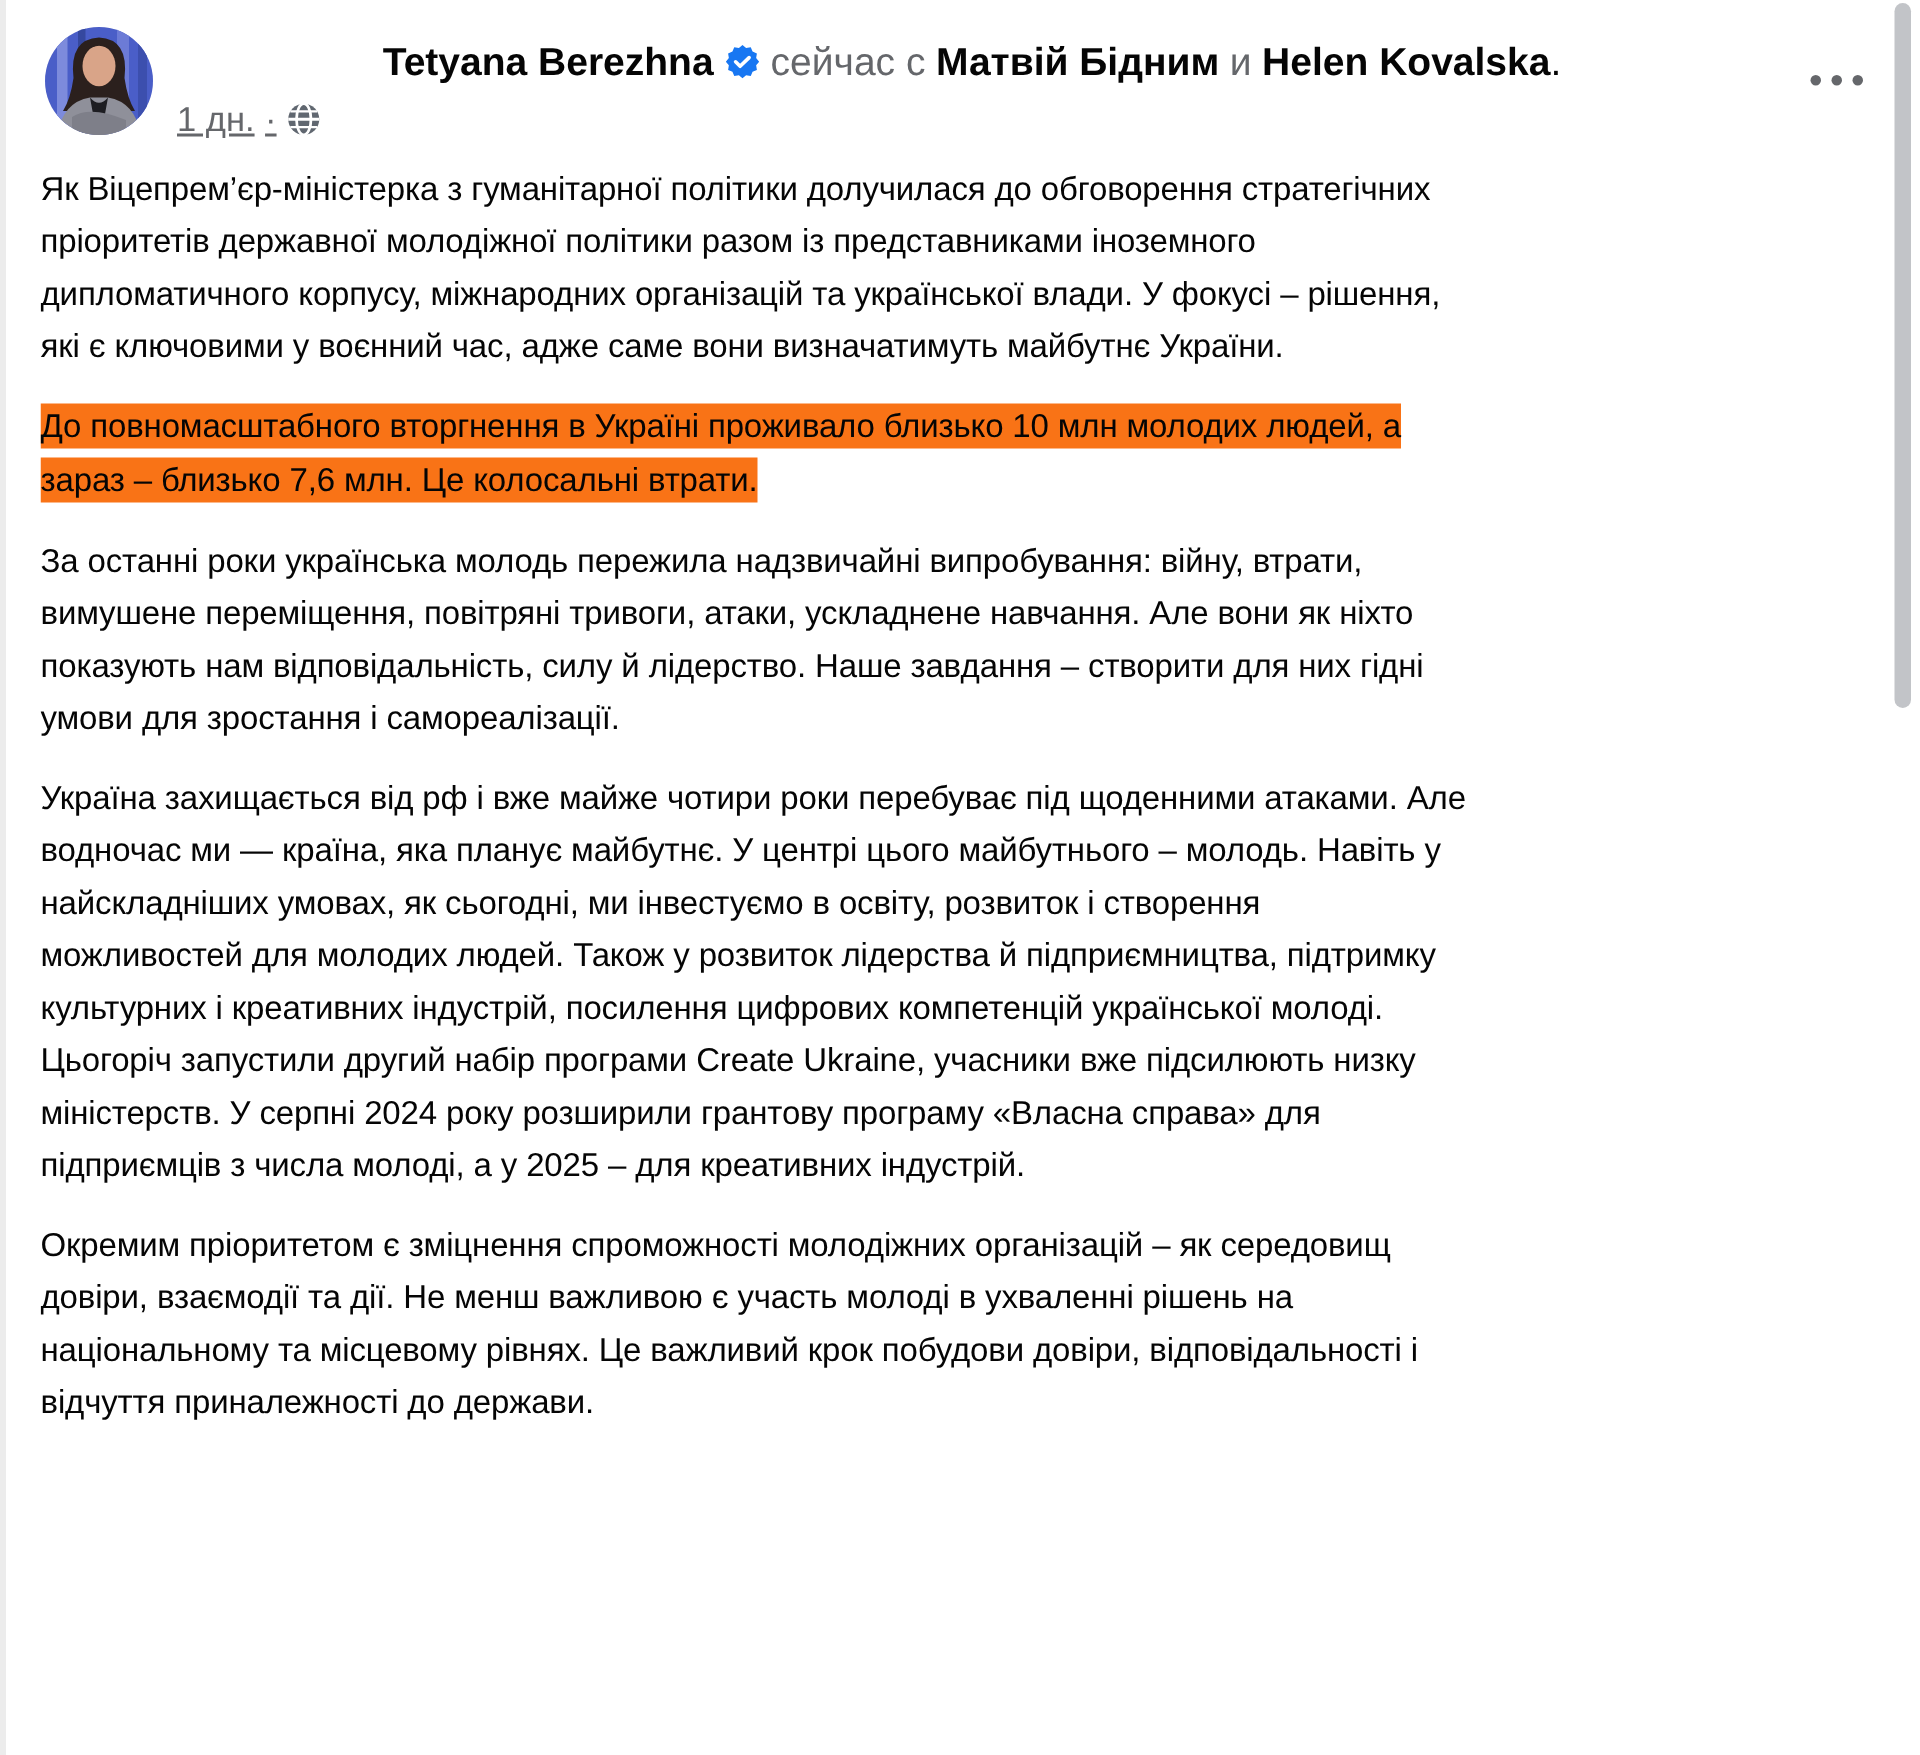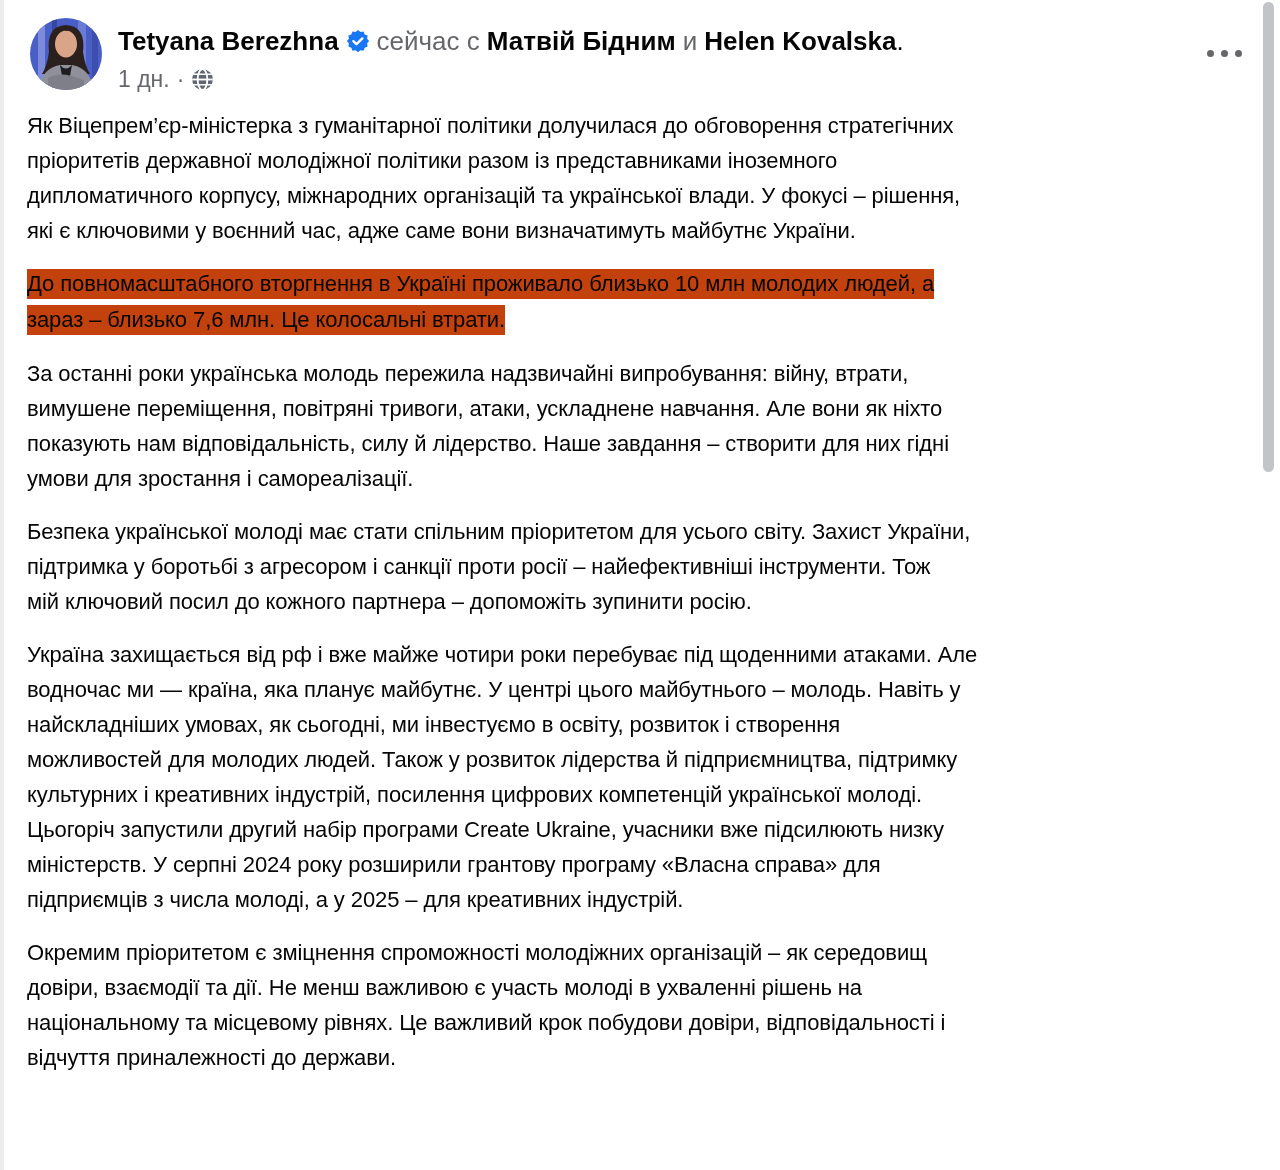--- a/index.html
+++ b/index.html
@@ -2,49 +2,49 @@
 <html><head>
 <meta charset="utf-8">
 <style>
   html,body{margin:0;padding:0;}
   body{
     width:1280px;height:1170px;background:#ffffff;position:relative;
     font-family:"Liberation Sans", sans-serif;color:#050505;overflow:hidden;
   }
   .left-edge{position:absolute;left:0;top:0;width:4px;height:1170px;background:#ececec;}
   
-  .header{position:absolute;left:0;top:0;width:1280px;height:96px;}
+  .header{position:absolute;left:0;top:0;width:1280px;height:96px;text-align:center;}
   .avatar{
     position:absolute;left:30px;top:18px;width:72px;height:72px;border-radius:50%;
     overflow:hidden;box-shadow:inset 0 0 0 1px rgba(0,0,0,.08);
   }
   .header-text{position:absolute;left:118px;top:25px;width:1060px;}
   .name-row{font-size:26px;line-height:33px;white-space:nowrap;}
   .name-row .bold{font-weight:700;color:#050505;}
   .name-row .gray{font-weight:400;color:#65676B;}
   .name-row .sep{margin:0 7px 0 7px;}
   .badge{display:inline-block;vertical-align:-3px;margin-left:7px;}
   .meta-row{margin-top:5px;display:flex;align-items:center;gap:7px;
-    font-size:23px;color:#65676B;line-height:26px;}
+    font-size:23px;color:#65676B;line-height:26px;text-decoration:underline;}
   .menu-btn{
     position:absolute;right:32px;top:44px;display:flex;gap:7px;align-items:center;
     padding:6px;cursor:pointer;
   }
   .menu-btn i{width:7px;height:7px;border-radius:50%;background:#65676B;display:block;}
   
   .post{
     position:absolute;left:27px;top:108px;width:1228px;overflow:hidden;
   }
   .post p{
     margin:0 0 18px 0;font-size:22px;line-height:35px;letter-spacing:-0.1px;
     white-space:pre;color:#050505;
   }
   .post p.hl-para{line-height:36px;}
   .hl{
-    background:#c2410c;padding:2px 0 3px 0;
+    background:#f97316;padding:2px 0 3px 0;
     -webkit-box-decoration-break:clone;box-decoration-break:clone;
   }
   
   .scrollbar-thumb{
     position:absolute;right:6px;top:2px;width:11px;height:470px;border-radius:6px;
     background:#c2c4c8;
   }
 </style>
 </head>
 <body>
@@ -101,23 +101,20 @@
   <p>Як Віцепрем’єр-міністерка з гуманітарної політики долучилася до обговорення стратегічних
 пріоритетів державної молодіжної політики разом із представниками іноземного
 дипломатичного корпусу, міжнародних організацій та української влади. У фокусі – рішення,
 які є ключовими у воєнний час, адже саме вони визначатимуть майбутнє України.</p>
   <p class="hl-para"><span class="hl">До повномасштабного вторгнення в Україні проживало близько 10 млн молодих людей, а
 зараз – близько 7,6 млн. Це колосальні втрати.</span></p>
   <p>За останні роки українська молодь пережила надзвичайні випробування: війну, втрати,
 вимушене переміщення, повітряні тривоги, атаки, ускладнене навчання. Але вони як ніхто
 показують нам відповідальність, силу й лідерство. Наше завдання – створити для них гідні
 умови для зростання і самореалізації.</p>
-  <p>Безпека української молоді має стати спільним пріоритетом для усього світу. Захист України,
-підтримка у боротьбі з агресором і санкції проти росії – найефективніші інструменти. Тож
-мій ключовий посил до кожного партнера – допоможіть зупинити росію.</p>
   <p>Україна захищається від рф і вже майже чотири роки перебуває під щоденними атаками. Але
 водночас ми — країна, яка планує майбутнє. У центрі цього майбутнього – молодь. Навіть у
 найскладніших умовах, як сьогодні, ми інвестуємо в освіту, розвиток і створення
 можливостей для молодих людей. Також у розвиток лідерства й підприємництва, підтримку
 культурних і креативних індустрій, посилення цифрових компетенцій української молоді.
 Цьогоріч запустили другий набір програми Create Ukraine, учасники вже підсилюють низку
 міністерств. У серпні 2024 року розширили грантову програму «Власна справа» для
 підприємців з числа молоді, а у 2025 – для креативних індустрій.</p>
   <p>Окремим пріоритетом є зміцнення спроможності молодіжних організацій – як середовищ
 довіри, взаємодії та дії. Не менш важливою є участь молоді в ухваленні рішень на

